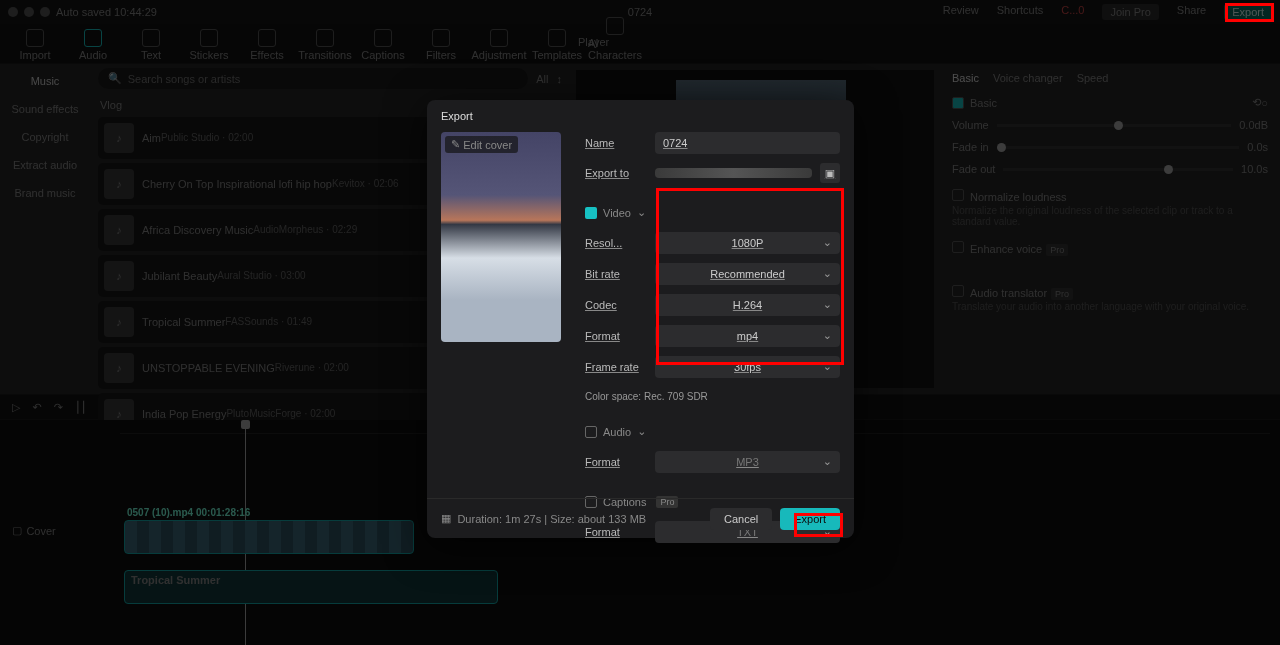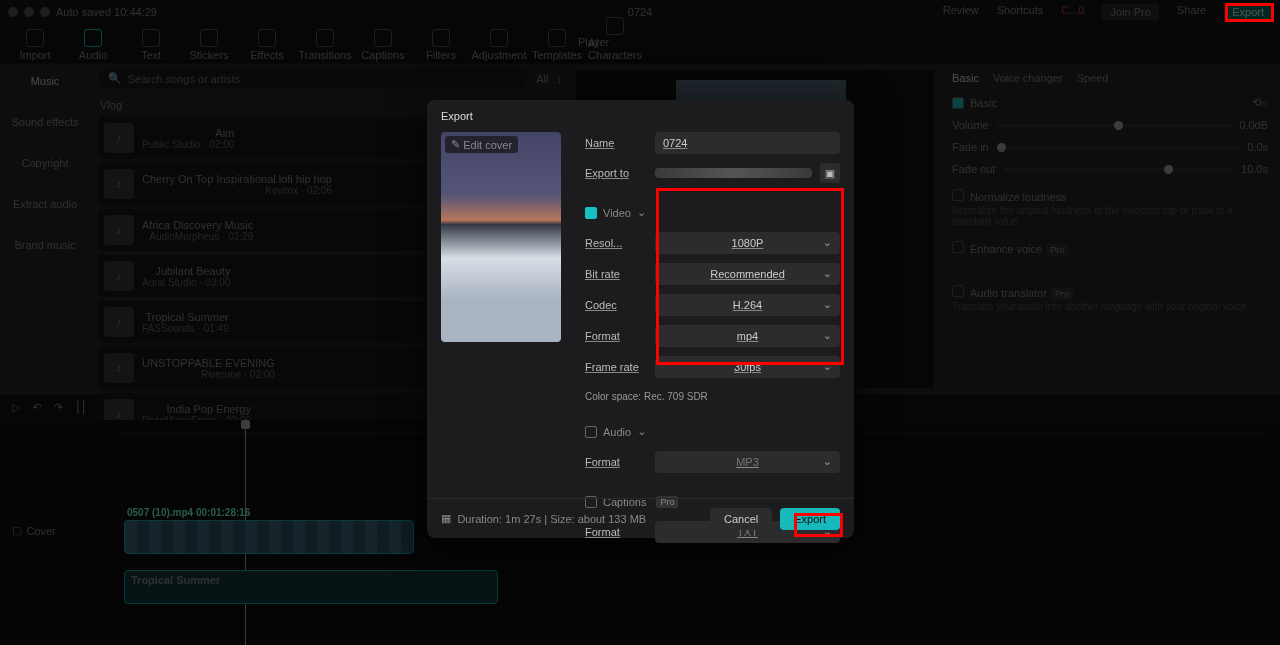--- a/index.html
+++ b/index.html
@@ -18,31 +18,31 @@
 
 .toolrow { height:40px; display:flex; align-items:flex-end; padding:0 12px 2px; background:#121212; gap:12px; border-bottom:1px solid #1b1b1b;}
 .tool { display:flex; flex-direction:column; align-items:center; gap:2px; width:46px; }
 .tool.sel { color:#17c1c3; }
 .tool .ti { width:18px; height:18px; border:1px solid #555; border-radius:3px; }
 .tool.sel .ti { border-color:#17c1c3; }
 .toolrow .player-title { position:absolute; left:578px; top:36px; }
 
 
 .main { display:flex; height:330px; }
-.leftcol { width:90px; padding:6px 4px; display:flex; flex-direction:column; gap:19px; }
+.leftcol { width:90px; padding:6px 4px; display:flex; flex-direction:column; gap:6px; }
 .leftbtn { padding:5px 4px; border-radius:4px; text-align:center; }
 .leftbtn.active { background:#262626; color:#ccc; }
 
 .midcol { width:480px; padding:4px 8px; }
 .search { display:flex; align-items:center; background:#1a1a1a; border-radius:14px; padding:4px 10px; gap:6px; }
 .search input { background:none; border:none; outline:none; flex:1; color:#888; }
 .heading { margin:10px 0 6px 2px; }
 .track { display:flex; align-items:center; gap:8px; background:#171717; border-radius:5px; padding:6px; margin-bottom:4px; }
 .thumb { width:30px; height:30px; background:#3a3a3a; border-radius:4px; display:flex; align-items:center; justify-content:center; }
-.tmeta { display:flex; flex-direction:column;text-align:right; }
+.tmeta { display:flex; flex-direction:row; }
 
 .playercol { width:370px; padding:6px; }
 .playerpanel { background:#121212; height:100%; position:relative; }
 .playerimg { position:absolute; left:100px; top:10px; width:170px; height:100px; background:linear-gradient(#5a7080,#2c3844); }
 
 .rightcol { flex:1; padding:8px 12px; }
 .rtabs { display:flex; gap:14px; margin-bottom:12px; }
 .rtabs .on { color:#ddd; }
 .rrow { display:flex; justify-content:space-between; align-items:center; margin:10px 0; }
 .slider { height:3px; background:#333; position:relative; flex:1; margin:0 8px; }

